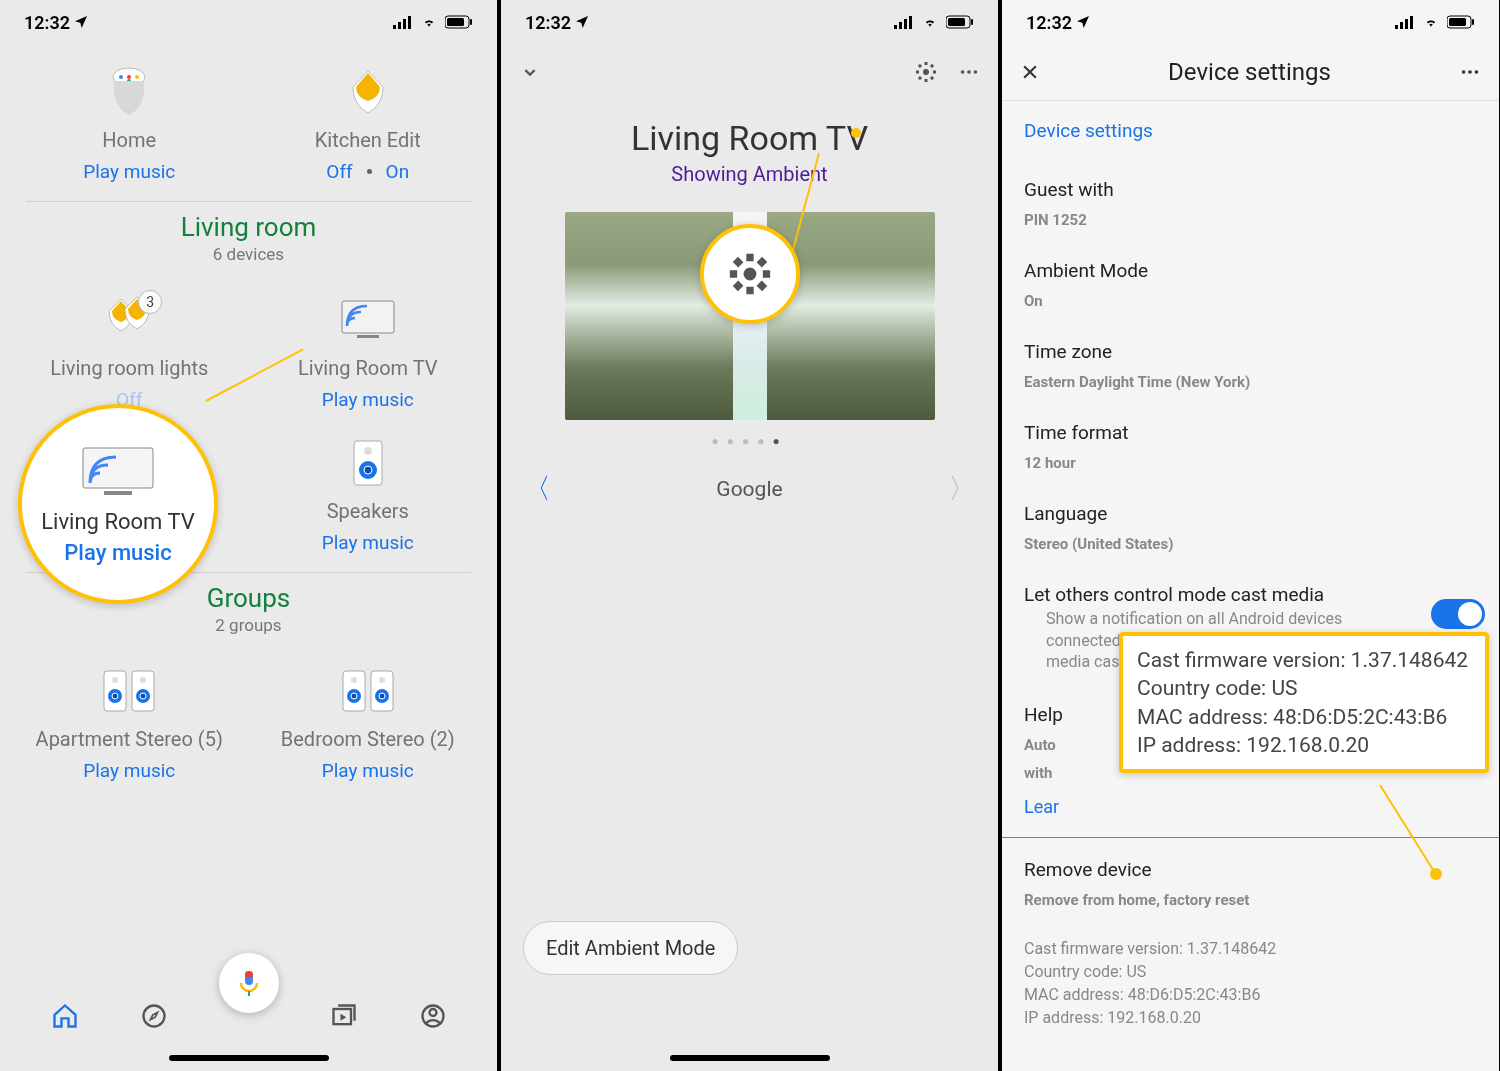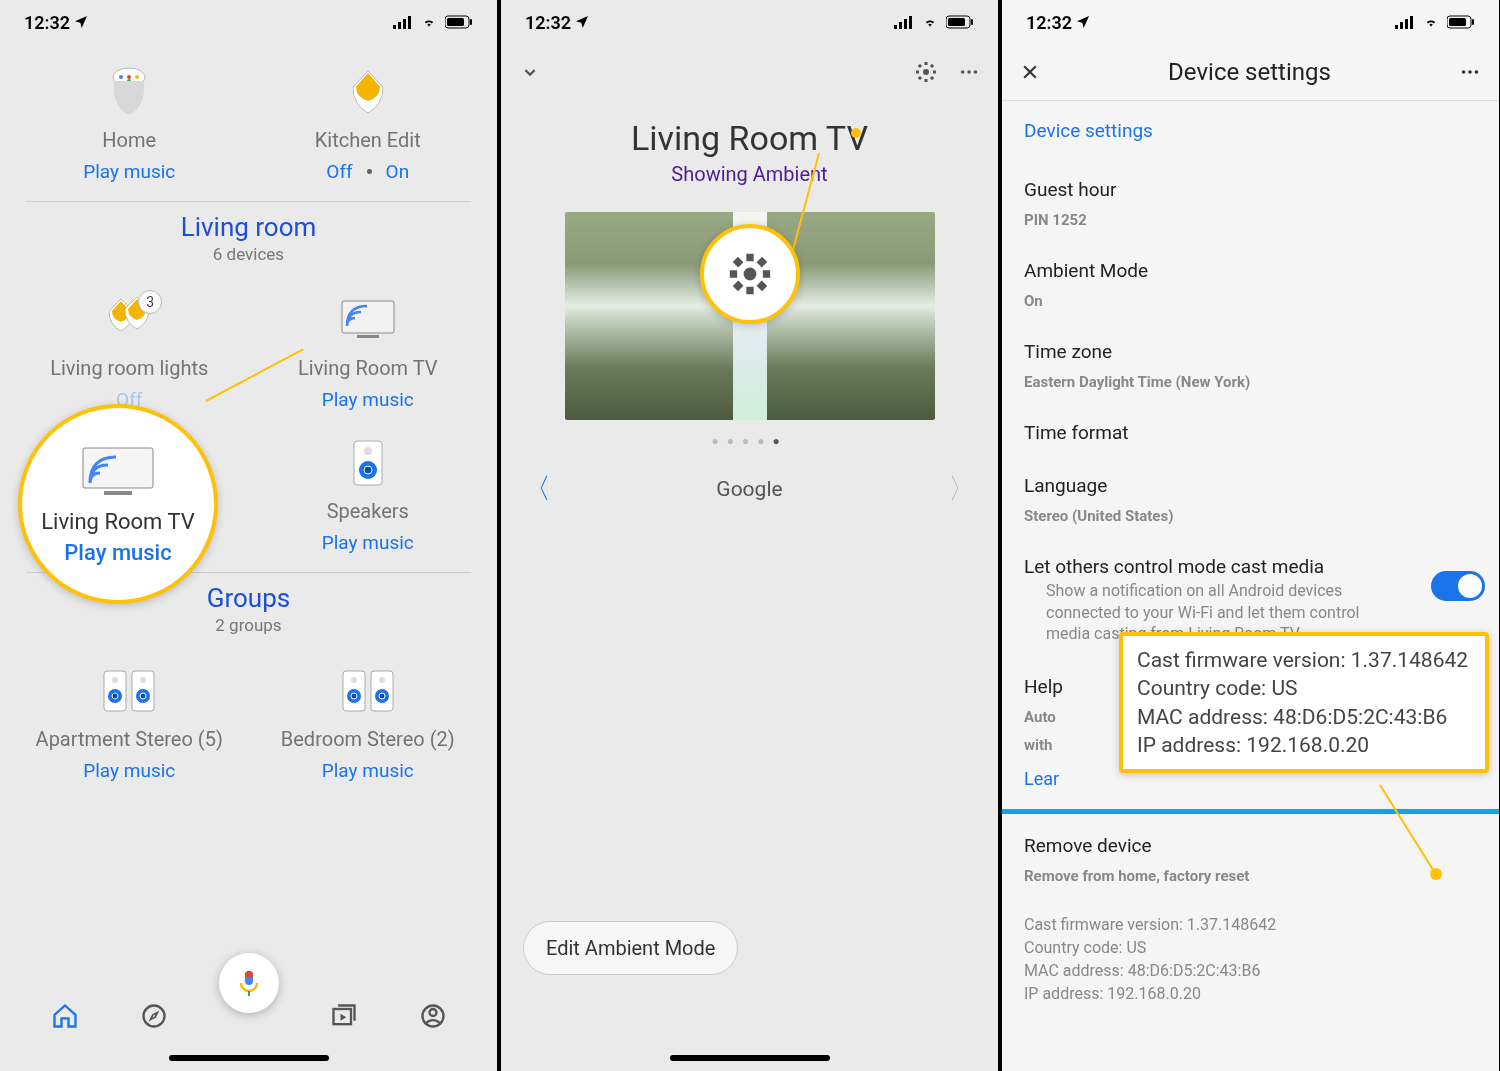--- a/index.html
+++ b/index.html
@@ -41,21 +41,21 @@
     grid-template-columns: 1fr 1fr;
     text-align: center;
     padding: 10px 10px 0;
   }
   .tile { padding: 8px 4px 14px; }
   .tile-label { font-size: 20px; color: #737373; margin-top: 6px; }
   .action-link { color: #1a73e8; font-size: 19px; margin-top: 8px; }
   .off-on { display: inline-flex; align-items: center; gap: 14px; color: #1a73e8; font-size: 19px; margin-top: 8px;}
   .dot-sep { width: 5px; height: 5px; background: #5f6368; border-radius: 50%; }
   .section-divider { height: 1px; background: #d0d0d0; margin: 4px 26px; }
-  .section-title { text-align: center; font-size: 26px; color: #1d4ed8; margin-top: 10px; }
+  .section-title { text-align: center; font-size: 26px; color: #15803d; margin-top: 10px; }
   .section-sub { text-align: center; font-size: 17px; color: #777; margin-top: 2px; margin-bottom: 8px; }
   .badge-count {
     position: absolute; top: 0; right: 2px; width: 24px; height: 24px;
     border: 1px solid #bbb; border-radius: 50%; background: #fafafa;
     font-size: 14px; display: flex; align-items: center; justify-content: center; color:#444;
   }
   .icon-box { position: relative; width: 70px; height: 60px; margin: 0 auto; display:flex; align-items:center; justify-content:center;}
 
   
   .callout-circle {
@@ -132,21 +132,21 @@
     transform-origin:left; transform: rotate(105deg);}
 
   
   .topbar-3 { height:56px; display:flex; align-items:center; justify-content:space-between; padding: 0 18px;}
   .topbar-3 .title { font-size: 24px; color:#222;}
   .s3-list { padding: 0 0 0 0; }
   .s3-header-link { color:#1a73e8; font-size:19px; padding: 18px 22px 22px;}
   .s3-item { padding: 14px 22px 16px; }
   .s3-item .k { font-size: 19px; color:#222; }
   .s3-item .v { font-size: 15px; color:#888; margin-top:10px;font-weight:bold;}
-  .s3-item.sep { border-top:5px solid #0ea5e9; margin-top:10px; padding-top:20px;}
+  .s3-item.sep { border-top:1px solid #0ea5e9; margin-top:10px; padding-top:20px;}
   .s3-desc { font-size: 16px; color:#888; padding: 2px 110px 0 22px; line-height:1.35;}
   .toggle {
     position:absolute; right: 14px; width: 54px; height: 30px; background:#1a73e8;
     border-radius: 16px;
   }
   .toggle::after{
     content:""; position:absolute; right:3px; top:3px; width:24px; height:24px;
     background:#fff; border-radius:50%;
   }
   .toggle-wrap { position:relative; }
@@ -525,33 +525,34 @@
             <circle cx="19" cy="12" r="2"></circle>
           </svg>
         </span>
     </div>
     <div style="height:1px;background:#ddd"></div>
 
     <div class="s3-list">
       <div class="s3-header-link">Device settings</div>
 
       <div class="s3-item">
-        <div class="k">Guest hour</div>
+        <div class="k">Guest with</div>
         <div class="v">PIN 1252</div>
       </div>
       <div class="s3-item">
         <div class="k">Ambient Mode</div>
         <div class="v">On</div>
       </div>
       <div class="s3-item">
         <div class="k">Time zone</div>
         <div class="v">Eastern Daylight Time (New York)</div>
       </div>
       <div class="s3-item">
         <div class="k">Time format</div>
+        <div class="v">12 hour</div>
       </div>
       <div class="s3-item">
         <div class="k">Language</div>
         <div class="v">Stereo (United States)</div>
       </div>
 
       <div class="s3-item toggle-wrap">
         <div class="k">Let others control mode cast media</div>
         <div class="s3-desc">Show a notification on all Android devices connected to your Wi-Fi and let them control media casting from Living Room TV</div>
         <div class="toggle" style="top:30px"></div>

